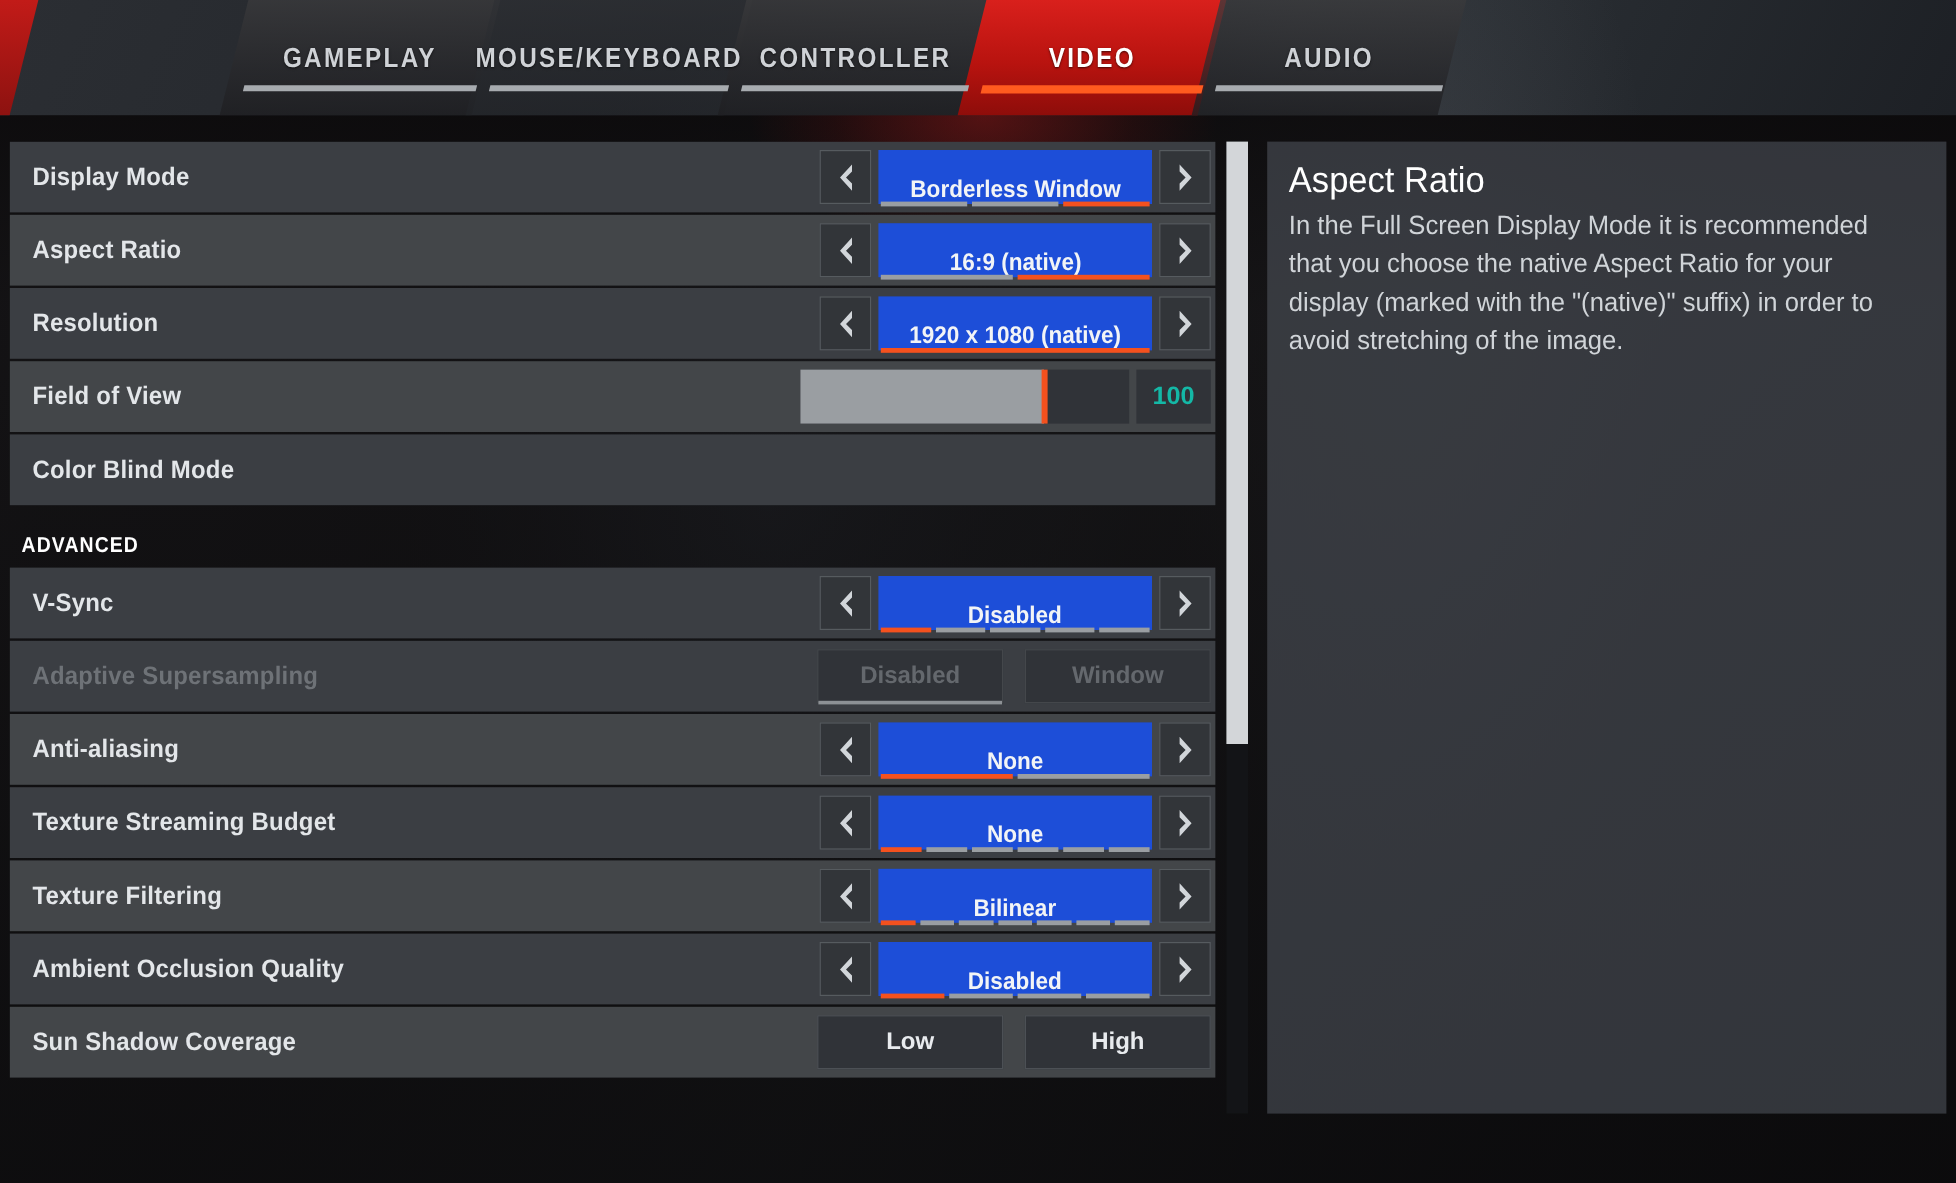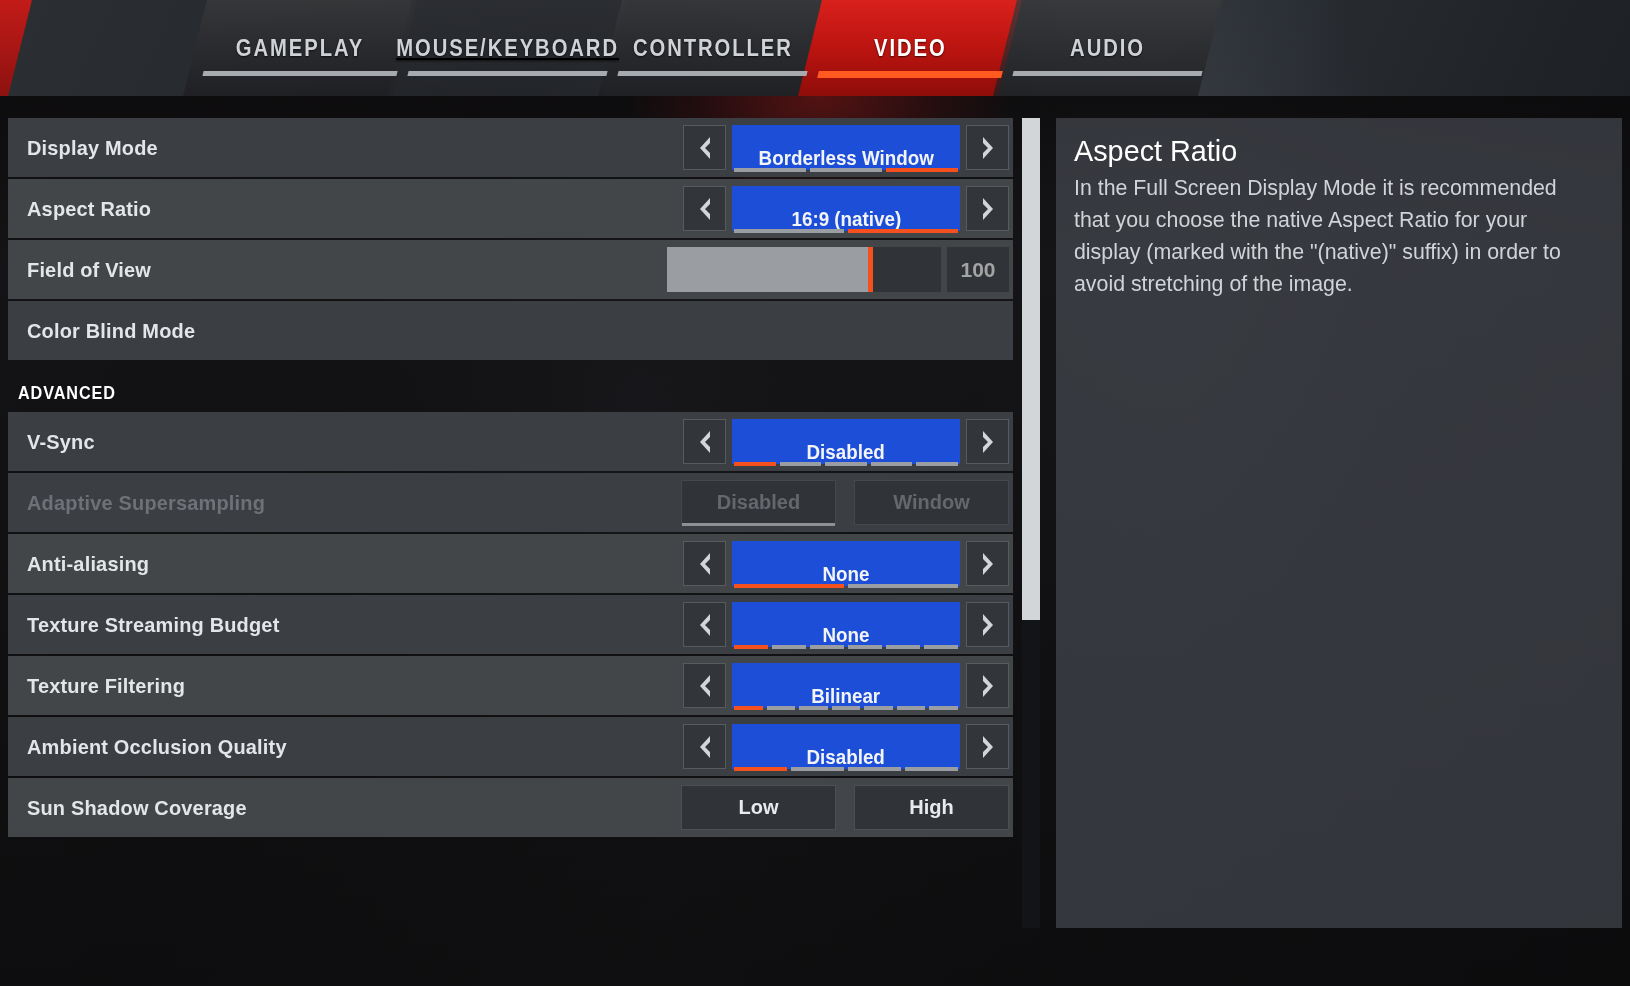--- a/index.html
+++ b/index.html
@@ -187,21 +187,21 @@
     position: absolute;
     top: 0; bottom: 0;
     width: 5px;
     background: #f4511e;
   }
   .slider-readout {
     width: 62px; height: 45px;
     background: #303338;
     display: flex; align-items: center; justify-content: center;
     font-size: 21px;
-    color: #a3a3a3;
+    color: #14b8a6;
     flex: none;
   }
 
   
   .toggle-pair { display: flex; gap: 18px; }
   .toggle-btn {
     position: relative;
     width: 155px; height: 45px;
     background: #303338;
     border: 1px solid #4c5055;
@@ -289,21 +289,21 @@
 <div class="bg-red-glow"></div>
 
 <div class="tabbar">
   <div class="tab-red-edge"></div>
   <div id="tabs-host">
       <div class="tab" style="left: 195px; width: 210px;">
         <div class="tab-bg"></div>
         <div class="tab-label">GAMEPLAY</div>
         <div class="tab-underline"></div>
       </div>
-      <div class="tab alt" style="left: 400px; width: 215px; text-decoration: underline;">
+      <div class="tab alt" style="left: 400px; width: 215px;">
         <div class="tab-bg"></div>
         <div class="tab-label">MOUSE/KEYBOARD</div>
         <div class="tab-underline"></div>
       </div>
       <div class="tab" style="left: 610px; width: 205px;">
         <div class="tab-bg"></div>
         <div class="tab-label">CONTROLLER</div>
         <div class="tab-underline"></div>
       </div>
       <div class="tab active" style="left: 810px; width: 200px;">
@@ -359,20 +359,41 @@
               <div class="seg on"></div>
             </div>
           </div>
           <div class="arrow-btn">
             <svg width="16" height="24" viewBox="0 0 16 24">
               <path d="M3 1 L13 12 L3 23 L3 17 L8 12 L3 7 Z" fill="#d2d6da"></path>
             </svg>
           </div>
         </div>
       </div>
+      <div class="row">
+        <div class="row-label">Resolution</div>
+        <div class="row-control">
+          <div class="arrow-btn">
+            <svg width="16" height="24" viewBox="0 0 16 24">
+              <path d="M13 1 L3 12 L13 23 L13 17 L8 12 L13 7 Z" fill="#d2d6da"></path>
+            </svg>
+          </div>
+          <div class="selector-box">
+            <div class="selector-value">1920 x 1080 (native)</div>
+            <div class="segments">
+              <div class="seg on"></div>
+            </div>
+          </div>
+          <div class="arrow-btn">
+            <svg width="16" height="24" viewBox="0 0 16 24">
+              <path d="M3 1 L13 12 L3 23 L3 17 L8 12 L3 7 Z" fill="#d2d6da"></path>
+            </svg>
+          </div>
+        </div>
+      </div>
       <div class="row alt">
         <div class="row-label">Field of View</div>
         <div class="row-control">
           <div class="slider-wrap">
             <div class="slider-fill" style="width: 74%;"></div>
             <div class="slider-marker" style="left: calc(74% - 2px);"></div>
           </div>
           <div class="slider-readout">100</div>
         </div>
       </div>

